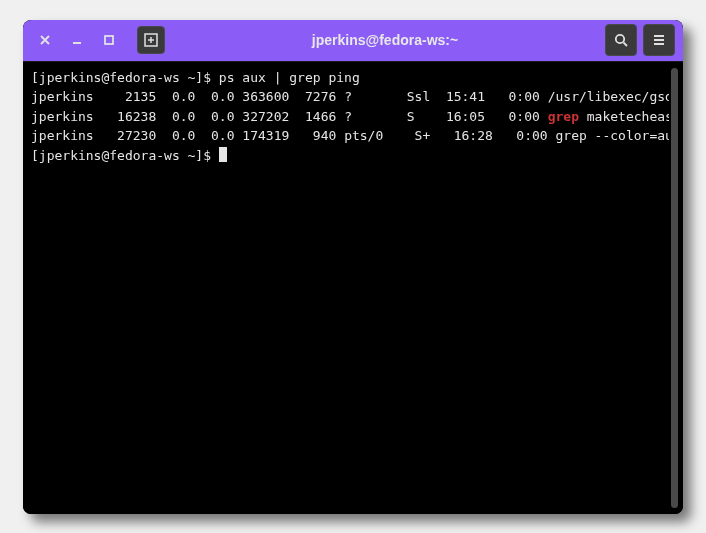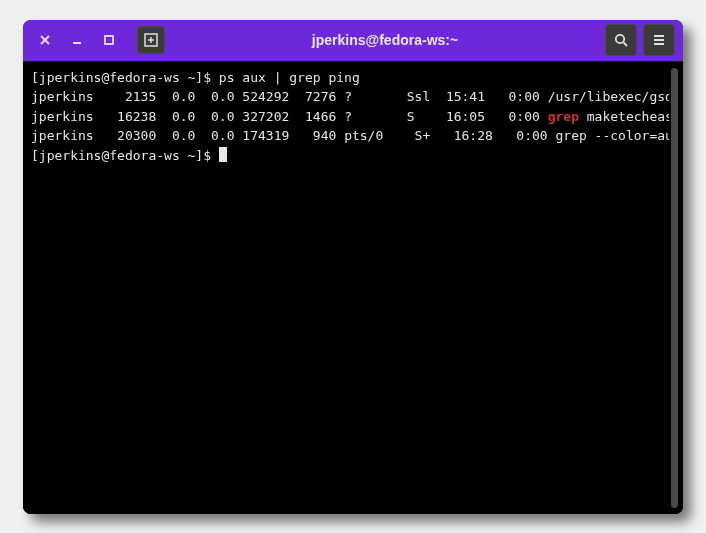--- a/index.html
+++ b/index.html
@@ -21,21 +21,21 @@
       height: 494px;
       background: #000;
       border-radius: 8px;
       box-shadow: 8px 8px 12px rgba(0,0,0,0.5);
       display: flex;
       flex-direction: column;
       overflow: hidden;
     }
     .titlebar {
       height: 42px;
-      background: #6d28d9;
+      background: #8b5cf6;
       border-top-left-radius: 8px;
       border-top-right-radius: 8px;
       display: flex;
       align-items: center;
       padding: 0 8px;
       flex-shrink: 0;
       border-bottom: 1px solid #1a1a1a;
     }
     .title-left {
       display: flex;
@@ -161,21 +161,21 @@
       <div class="title-btn">
         <svg width="14" height="14" viewBox="0 0 14 14">
             <path d="M2 3 L12 3 M2 7 L12 7 M2 11 L12 11" stroke="#e0e0e0" stroke-width="1.8"></path>
           </svg>
       </div>
     </div>
   </div>
 
   <div class="terminal-body">
     <div class="terminal-text"><span>[jperkins@fedora-ws ~]$ </span><span>ps aux | grep ping</span>
-<span><span>jperkins</span>    <span>2135</span>  <span>0.0</span>  <span>0.0</span> <span>524292</span>  <span>7276</span> <span>?</span>       <span>Ssl</span>  <span>15:41</span>   <span>0:00</span> <span>/usr/libexec/gsd-housekee</span><span></span></span>
+<span><span>jperkins</span>    <span>2135</span>  <span>0.0</span>  <span>0.0</span> <span>363600</span>  <span>7276</span> <span>?</span>       <span>Ssl</span>  <span>15:41</span>   <span>0:00</span> <span>/usr/libexec/gsd-housekee</span><span></span></span>
 <span><span>jperkins</span>   <span>16238</span>  <span>0.0</span>  <span>0.0</span> <span>327202</span>  <span>1466</span> <span>?</span>       <span>S</span>    <span>16:05</span>   <span>0:00</span> <span></span><span class="hl">grep</span><span> maketecheasier.com</span></span>
-<span><span>jperkins</span>   <span>20300</span>  <span>0.0</span>  <span>0.0</span> <span>174319</span>   <span>940</span> <span>pts/0</span>    <span>S+</span>   <span>16:28</span>   <span>0:00</span> <span>grep --color=auto </span><span></span></span>
+<span><span>jperkins</span>   <span>27230</span>  <span>0.0</span>  <span>0.0</span> <span>174319</span>   <span>940</span> <span>pts/0</span>    <span>S+</span>   <span>16:28</span>   <span>0:00</span> <span>grep --color=auto </span><span></span></span>
 <span>[jperkins@fedora-ws ~]$ </span><span class="cursor"></span></div>
     <div class="scrollbar">
       <div class="scrollbar-thumb"></div>
     </div>
   </div>
 </div>
 
 </body></html>

